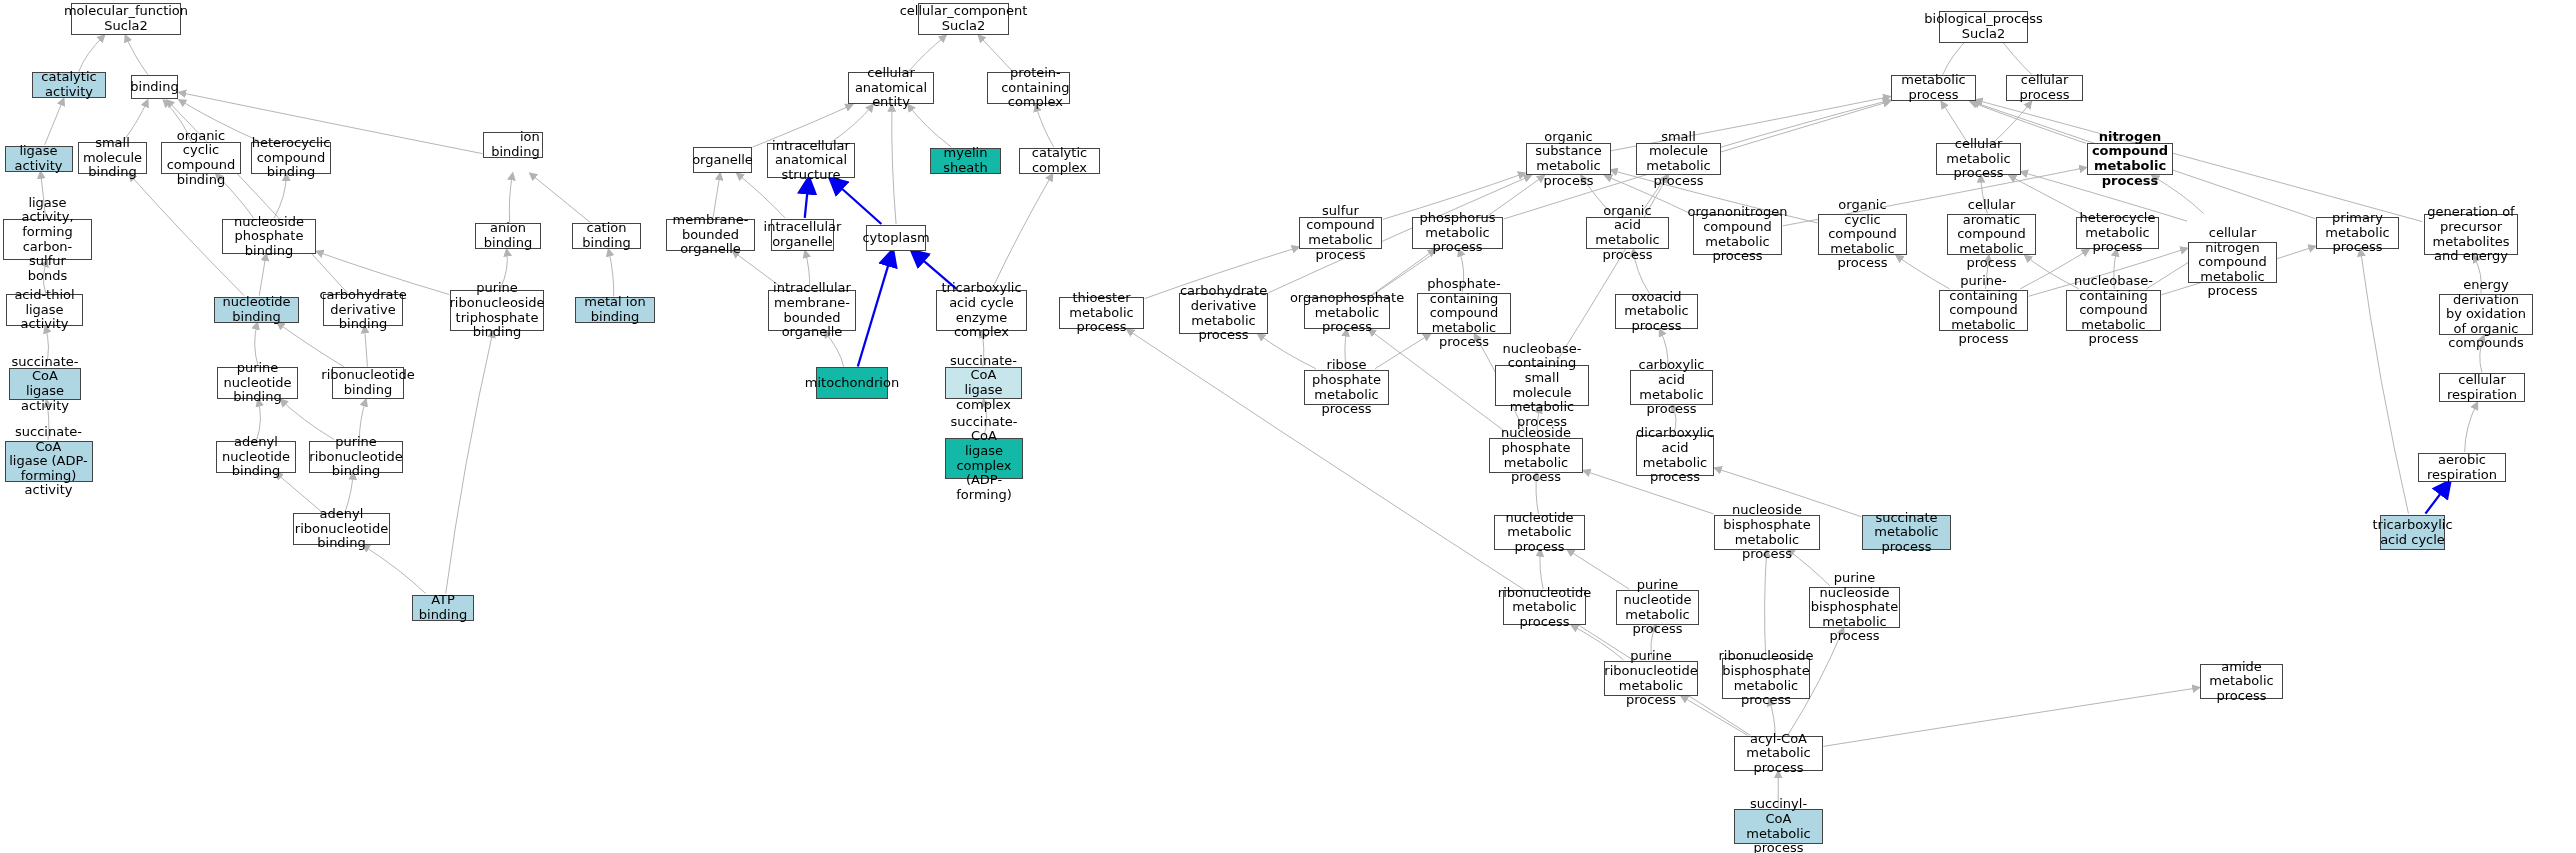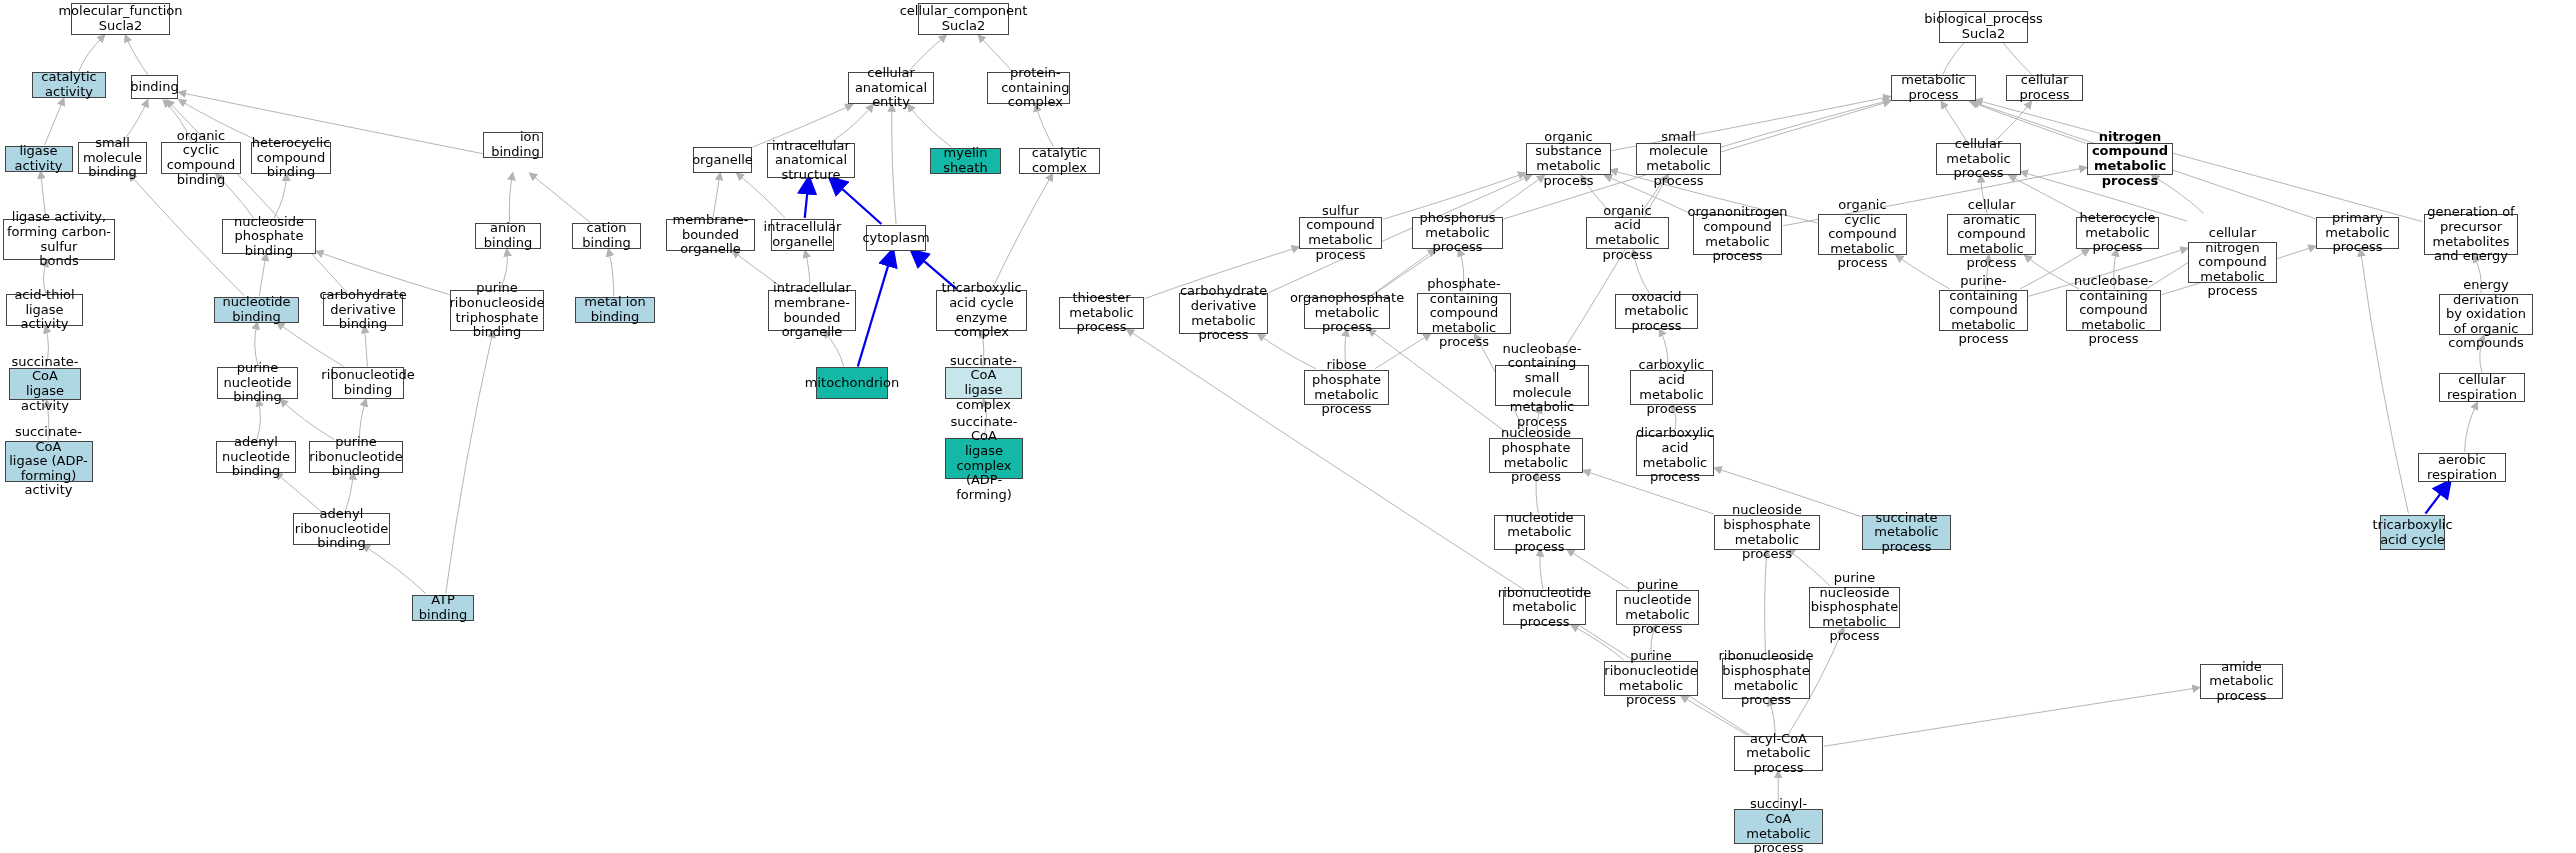--- a/index.html
+++ b/index.html
@@ -149,33 +149,33 @@
         <path d="M2340.2886597938145,871 Q2337.0206185567013,800 2341.7525773195875,729" fill="none" stroke="#b3b3b3" stroke-width="1.3" marker-end="url(#ar-default)"></path>
         <path d="M2316.44,975 Q2272.5,949 2228.56,923" fill="none" stroke="#b3b3b3" stroke-width="1.3" marker-end="url(#ar-default)"></path>
         <path d="M2352.92,975 Q2352.84,951 2344.76,927" fill="none" stroke="#b3b3b3" stroke-width="1.3" marker-end="url(#ar-default)"></path>
         <path d="M2369.494845360825,975 Q2414.458762886598,904 2443.422680412371,833" fill="none" stroke="#b3b3b3" stroke-width="1.3" marker-end="url(#ar-default)"></path>
         <path d="M2320.1369863013697,975 Q1898.9640410958905,706 1493.791095890411,437" fill="none" stroke="#b3b3b3" stroke-width="1.3" marker-end="url(#ar-default)"></path>
         <path d="M2417,989.6188925081433 Q2662,950.6872964169381 2915,911.7557003257328" fill="none" stroke="#b3b3b3" stroke-width="1.3" marker-end="url(#ar-default)"></path>
         <path d="M2357,1071 Q2357,1047 2357,1023" fill="none" stroke="#b3b3b3" stroke-width="1.3" marker-end="url(#ar-default)"></path>
       </g>
   </svg>
   <div id="node-layer">
-      <div class="node " style="left: 71px; top: 3px; width: 99px; height: 32px;">molecular_function
+      <div class="node " style="left: 71px; top: 3px; width: 110px; height: 32px;">molecular_function
 Sucla2</div>
       <div class="node fill-light" style="left: 32px; top: 72px; width: 74px; height: 26px;">catalytic activity</div>
       <div class="node " style="left: 131px; top: 75px; width: 47px; height: 24px;">binding</div>
       <div class="node fill-light" style="left: 4.5px; top: 146px; width: 68px; height: 26px;">ligase activity</div>
       <div class="node " style="left: 78px; top: 142px; width: 69px; height: 32px;">small molecule
 binding</div>
       <div class="node " style="left: 161px; top: 142px; width: 80px; height: 32px;">organic cyclic
 compound binding</div>
       <div class="node " style="left: 251px; top: 142px; width: 80px; height: 32px;">heterocyclic
 compound binding</div>
       <div class="node " style="left: 483px; top: 132px; width: 60px; height: 26px; text-align: right;">ion binding</div>
-      <div class="node " style="left: 3px; top: 219px; width: 112px; height: 41px;">ligase activity,
+      <div class="node " style="left: 3px; top: 219px; width: 89px; height: 41px;">ligase activity,
 forming carbon-sulfur
 bonds</div>
       <div class="node " style="left: 222px; top: 219px; width: 94px; height: 35px;">nucleoside phosphate
 binding</div>
       <div class="node " style="left: 475px; top: 223px; width: 66px; height: 26px;">anion binding</div>
       <div class="node " style="left: 572px; top: 223px; width: 69px; height: 26px;">cation binding</div>
       <div class="node " style="left: 666px; top: 219px; width: 89px; height: 32px;">membrane-bounded
 organelle</div>
       <div class="node " style="left: 771px; top: 219px; width: 63px; height: 32px;">intracellular
 organelle</div>

